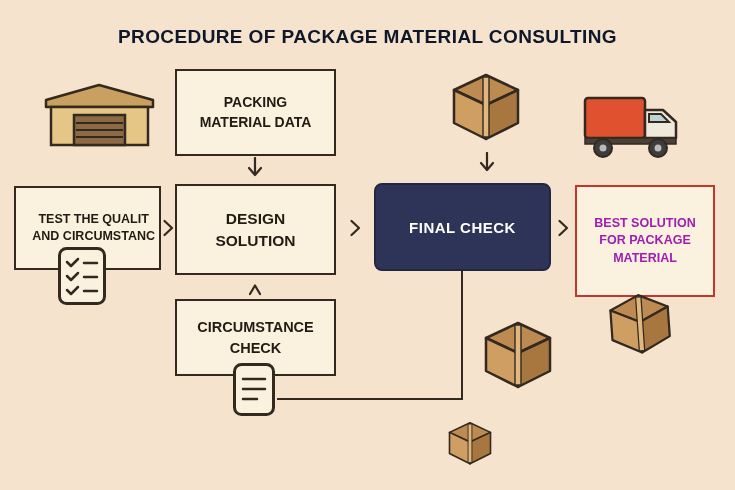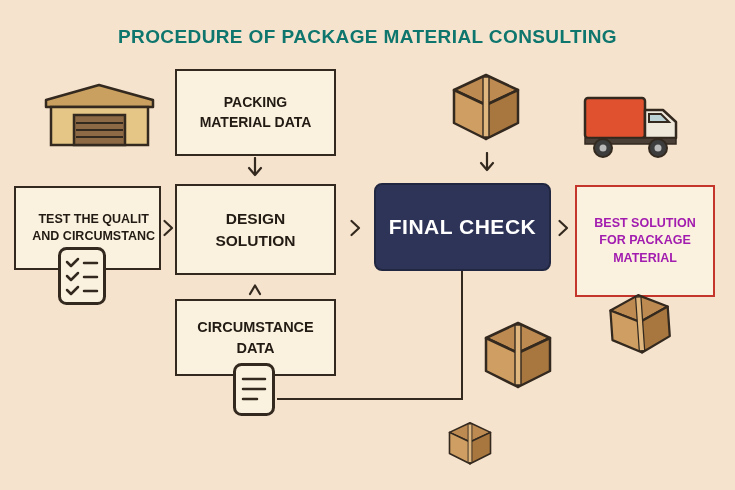--- a/index.html
+++ b/index.html
@@ -1,31 +1,31 @@
 <!DOCTYPE html>
 <html><head>
 <meta charset="utf-8">
 <style>
   * { margin:0; padding:0; box-sizing:border-box; }
   html,body { width:735px; height:490px; }
   body { font-family:"Liberation Sans","DejaVu Sans",sans-serif; }
   .canvas { position:relative; width:735px; height:490px; background:#f6e3cd; overflow:hidden; }
 
   .title { position:absolute; left:0; right:0; top:26px; text-align:center;
-           font-size:19px; font-weight:700; letter-spacing:.4px; color:#0f766e; }
+           font-size:19px; font-weight:700; letter-spacing:.4px; color:#0f172a; }
 
   .node { position:absolute; border:2px solid #33291f; border-radius:0;
           background:#faf1de; display:flex; align-items:center; justify-content:center;
           text-align:center; font-weight:700; color:#221b13; white-space:pre-line;
           line-height:1.4; padding:4px; }
 
   .node-packing { left:175px; top:69px;  width:161px; height:87px; font-size:14px; }
   .node-test    { left:14px;  top:186px; width:147px; height:84px; font-size:12.5px;justify-content:flex-end; }
   .node-design  { left:175px; top:184px; width:161px; height:91px; font-size:15.5px; }
-  .node-final   { left:374px; top:183px; width:177px; height:88px; font-size:21px;
+  .node-final   { left:374px; top:183px; width:177px; height:88px; font-size:15px;
                   background:#2e3457; border-color:#222741; color:#ffffff;
                   letter-spacing:.5px; border-radius:8px; }
   .node-best    { left:575px; top:185px; width:140px; height:112px; font-size:12.5px;
                   border-color:#c4352b; color:#a21caf; }
   .node-circ    { left:175px; top:299px; width:161px; height:77px; font-size:14.5px; }
 
   .icon { position:absolute; }
   .icon svg { display:block; width:100%; height:100%; }
 
   .i-warehouse { left:42px;  top:80px;  width:115px; height:68px; }
@@ -68,21 +68,21 @@
   <div class="node node-final">
     <span>FINAL CHECK</span>
   </div>
   <div class="node node-best">
     <span>BEST SOLUTION
 FOR PACKAGE
 MATERIAL</span>
   </div>
   <div class="node node-circ">
     <span>CIRCUMSTANCE
-DATA</span>
+CHECK</span>
   </div>
 
   <svg class="arrow connector" viewBox="0 0 200 142">
     <path d="M192 7 L192 135 L7 135" fill="none" stroke="#33291f" stroke-width="2"></path>
   </svg>
 
   <svg class="arrow a-down-1" viewBox="0 0 18 26">
     <path d="M9 1 L9 17" fill="none" stroke="#33291f" stroke-width="2.2" stroke-linecap="round"></path>
     <path d="M3 11 L9 18 L15 11" fill="none" stroke="#33291f" stroke-width="2.2" stroke-linecap="round" stroke-linejoin="round"></path>
   </svg>

